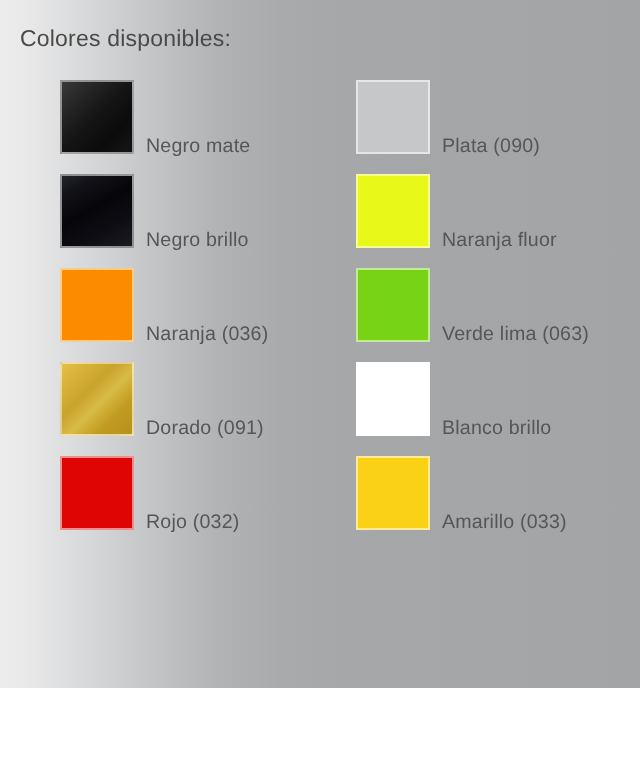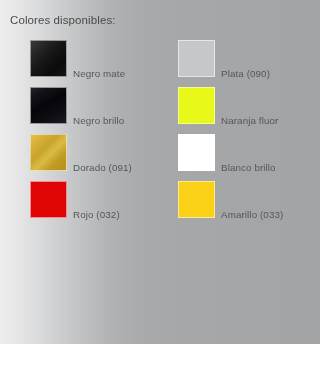--- a/index.html
+++ b/index.html
@@ -100,20 +100,30 @@
       <div class="cell left">
         <div class="swatch" style="background: linear-gradient(150deg, rgb(36, 36, 44) 0%, rgb(18, 18, 24) 18%, rgb(6, 6, 10) 45%, rgb(12, 12, 18) 70%, rgb(27, 27, 34) 100%);"></div>
         <div class="label">Negro brillo</div>
       </div>
       <div class="cell right">
         <div class="swatch" style="background: rgb(232, 248, 24);"></div>
         <div class="label">Naranja fluor</div>
       </div>
     </div>
 
+    <div class="row">
+      <div class="cell left">
+        <div class="swatch" style="background: rgb(251, 140, 0);"></div>
+        <div class="label">Naranja (036)</div>
+      </div>
+      <div class="cell right">
+        <div class="swatch" style="background: rgb(118, 211, 22);"></div>
+        <div class="label">Verde lima (063)</div>
+      </div>
+    </div>
 
     <div class="row">
       <div class="cell left">
         <div class="swatch" style="background: linear-gradient(135deg, rgb(228, 192, 74) 0%, rgb(216, 177, 58) 18%, rgb(201, 163, 44) 38%, rgb(217, 187, 70) 55%, rgb(193, 155, 33) 75%, rgb(184, 144, 28) 100%);"></div>
         <div class="label">Dorado (091)</div>
       </div>
       <div class="cell right">
         <div class="swatch" style="background: rgb(255, 255, 255);"></div>
         <div class="label">Blanco brillo</div>
       </div>

